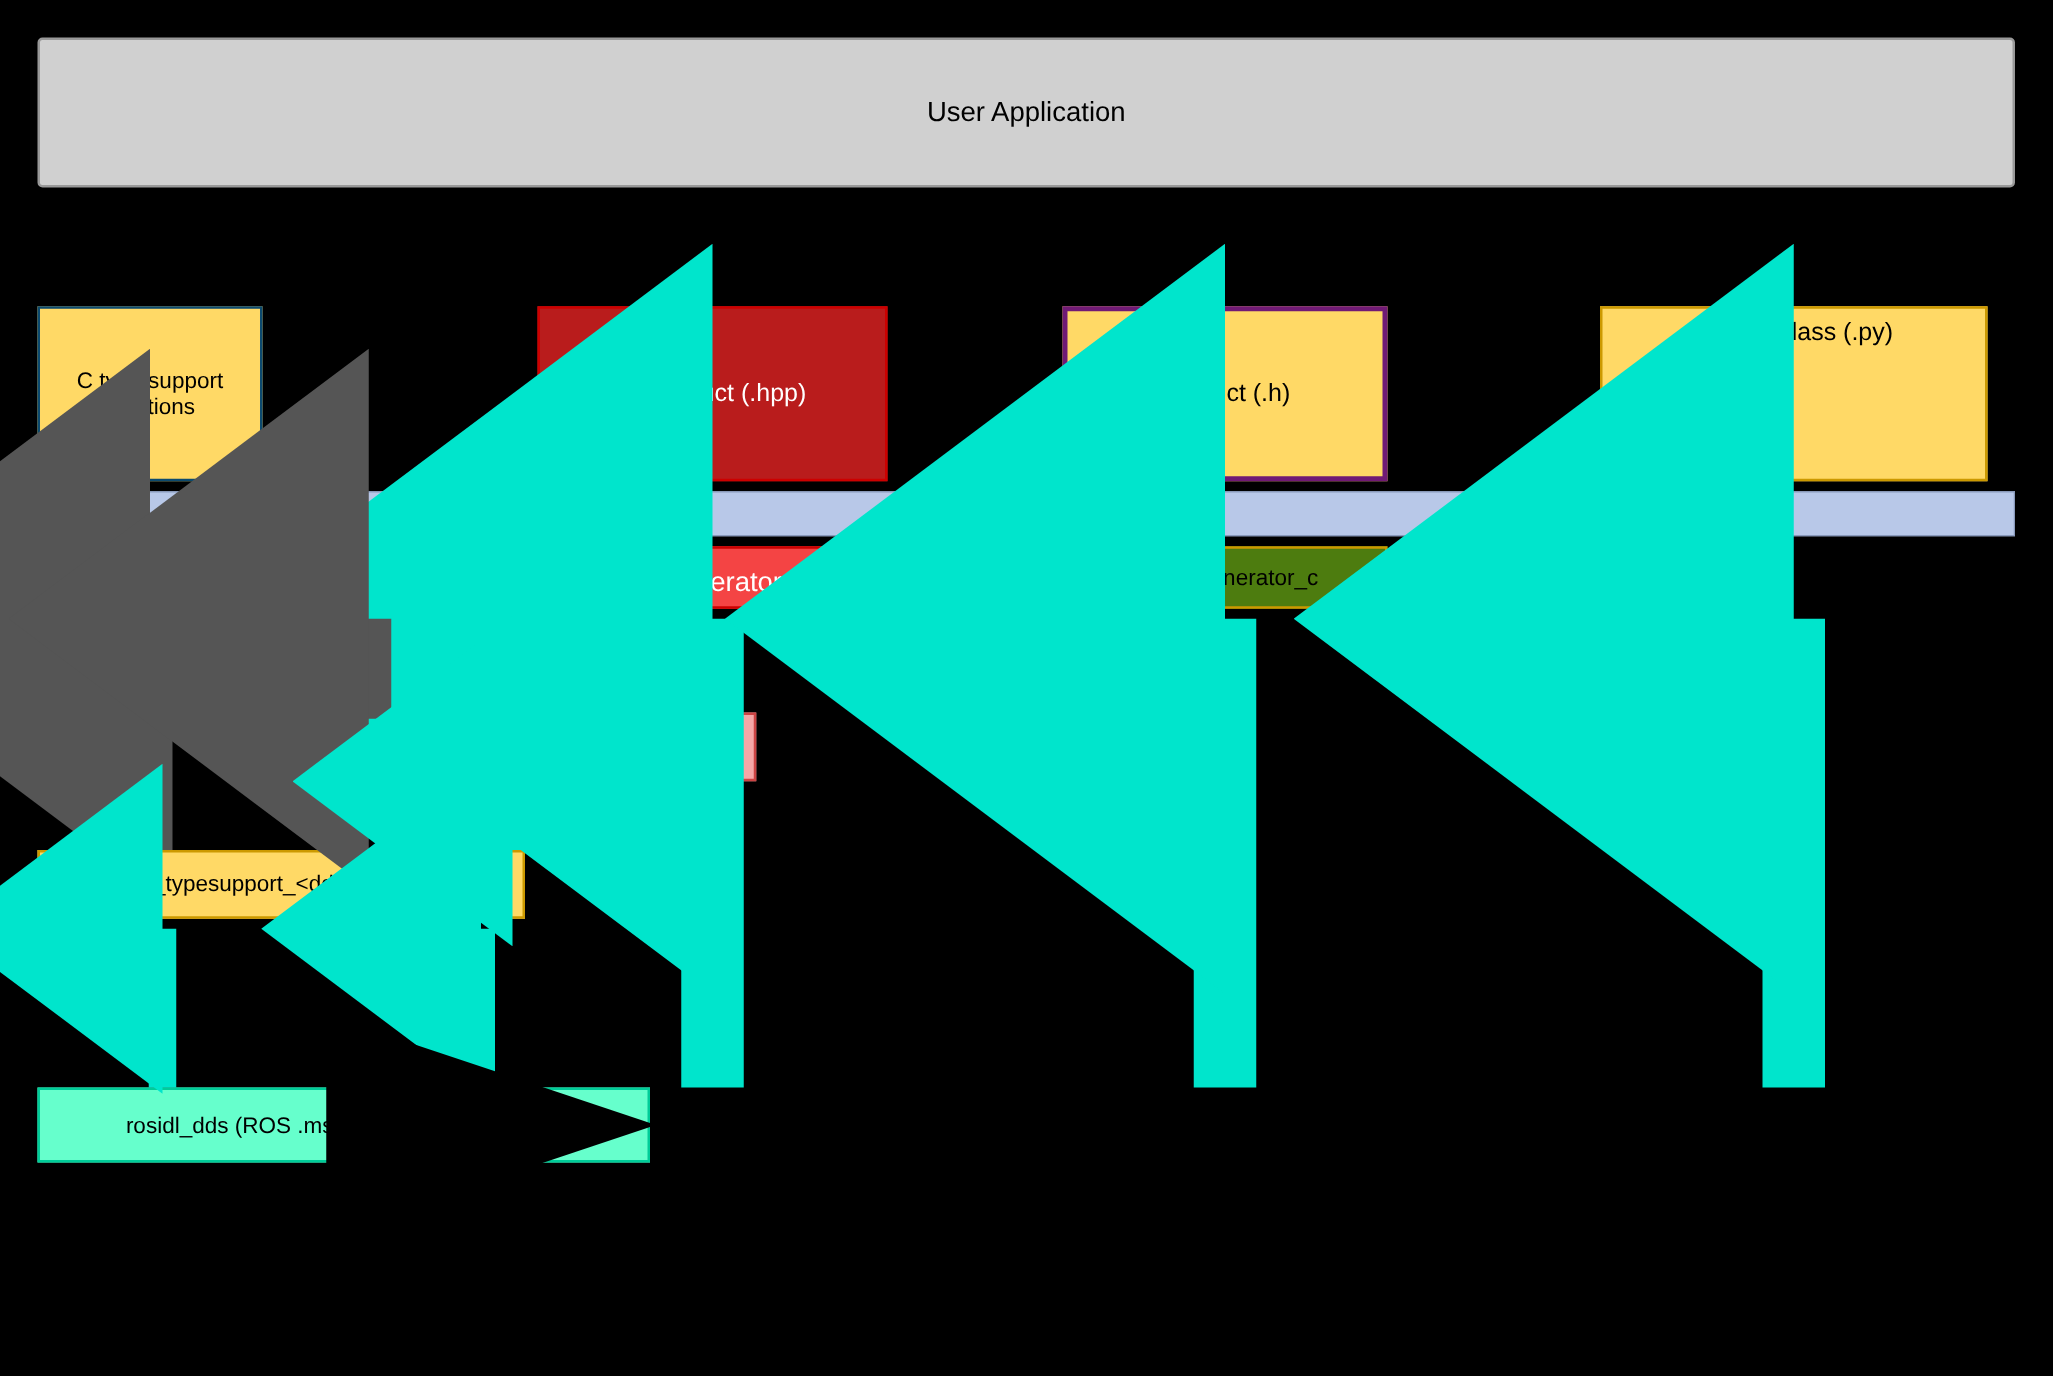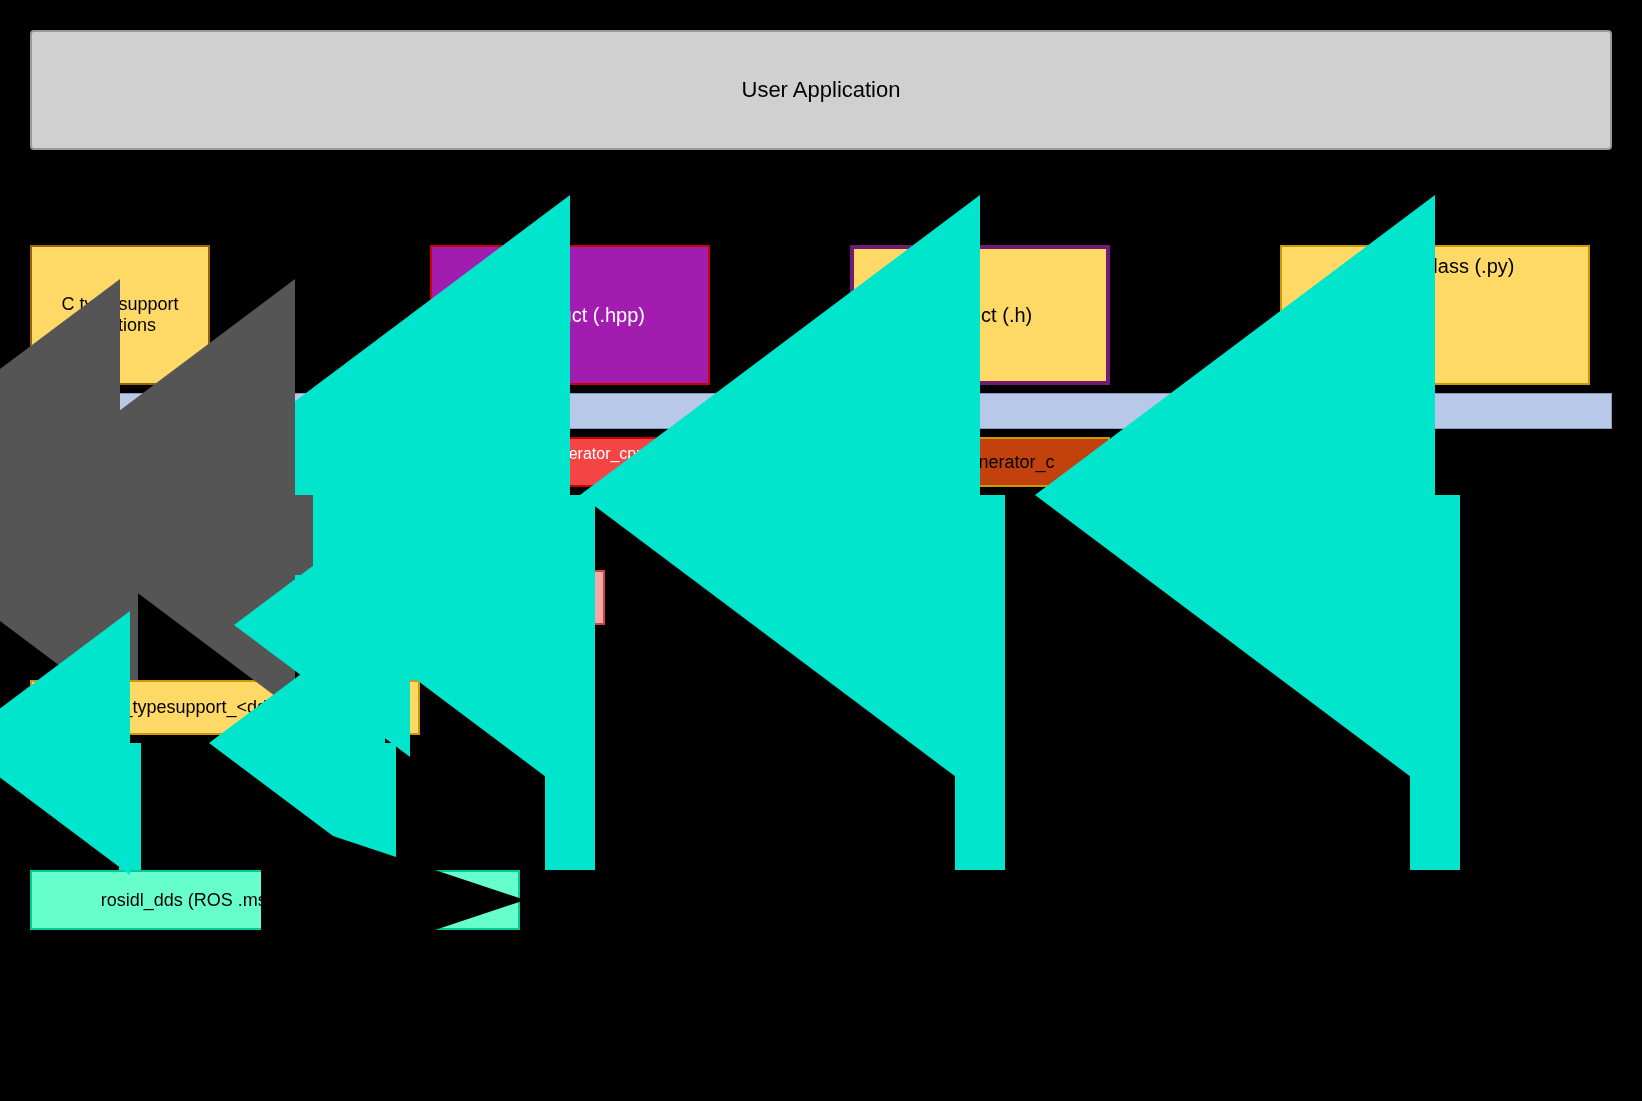--- a/index.html
+++ b/index.html
@@ -63,21 +63,21 @@
     }
 
     
     .c-type-box {
       position: absolute;
       top: 245px;
       left: 30px;
       width: 180px;
       height: 140px;
       background: #ffd966;
-      border: 2px solid #a16207;
+      border: 2px solid #0c4a6e;
       display: flex;
       align-items: center;
       justify-content: center;
       text-align: center;
       font-size: 18px;
       padding: 16px;
     }
 
     .cpp-type-box {
       position: absolute;
@@ -94,21 +94,21 @@
       font-size: 18px;
       padding: 8px;
     }
 
     .cpp-struct-box {
       position: absolute;
       top: 245px;
       left: 430px;
       width: 280px;
       height: 140px;
-      background: #a21caf;
+      background: #b91c1c;
       border: 2px solid #cc0000;
       display: flex;
       align-items: center;
       justify-content: center;
       text-align: center;
       font-size: 20px;
       color: #fff;
       padding: 8px;
     }
 
@@ -162,35 +162,35 @@
     
     .generator-cpp-box {
       position: absolute;
       top: 437px;
       left: 430px;
       width: 280px;
       height: 50px;
       background: #f44444;
       border: 2px solid #cc0000;
       display: flex;
-      align-items: flex-start;
-      justify-content: center;
-      font-size: 16px;
+      align-items: flex-end;
+      justify-content: center;
+      font-size: 22px;
       color: #fff;
       padding: 6px;
     }
 
     
     .generator-c-box {
       position: absolute;
       top: 437px;
       left: 850px;
       width: 260px;
       height: 50px;
-      background: #c2410c;
+      background: #4d7c0f;
       border: 2px solid #cc9900;
       display: flex;
       align-items: center;
       justify-content: center;
       font-size: 18px;
       padding: 6px;
     }
 
     
     .generator-py-box {

